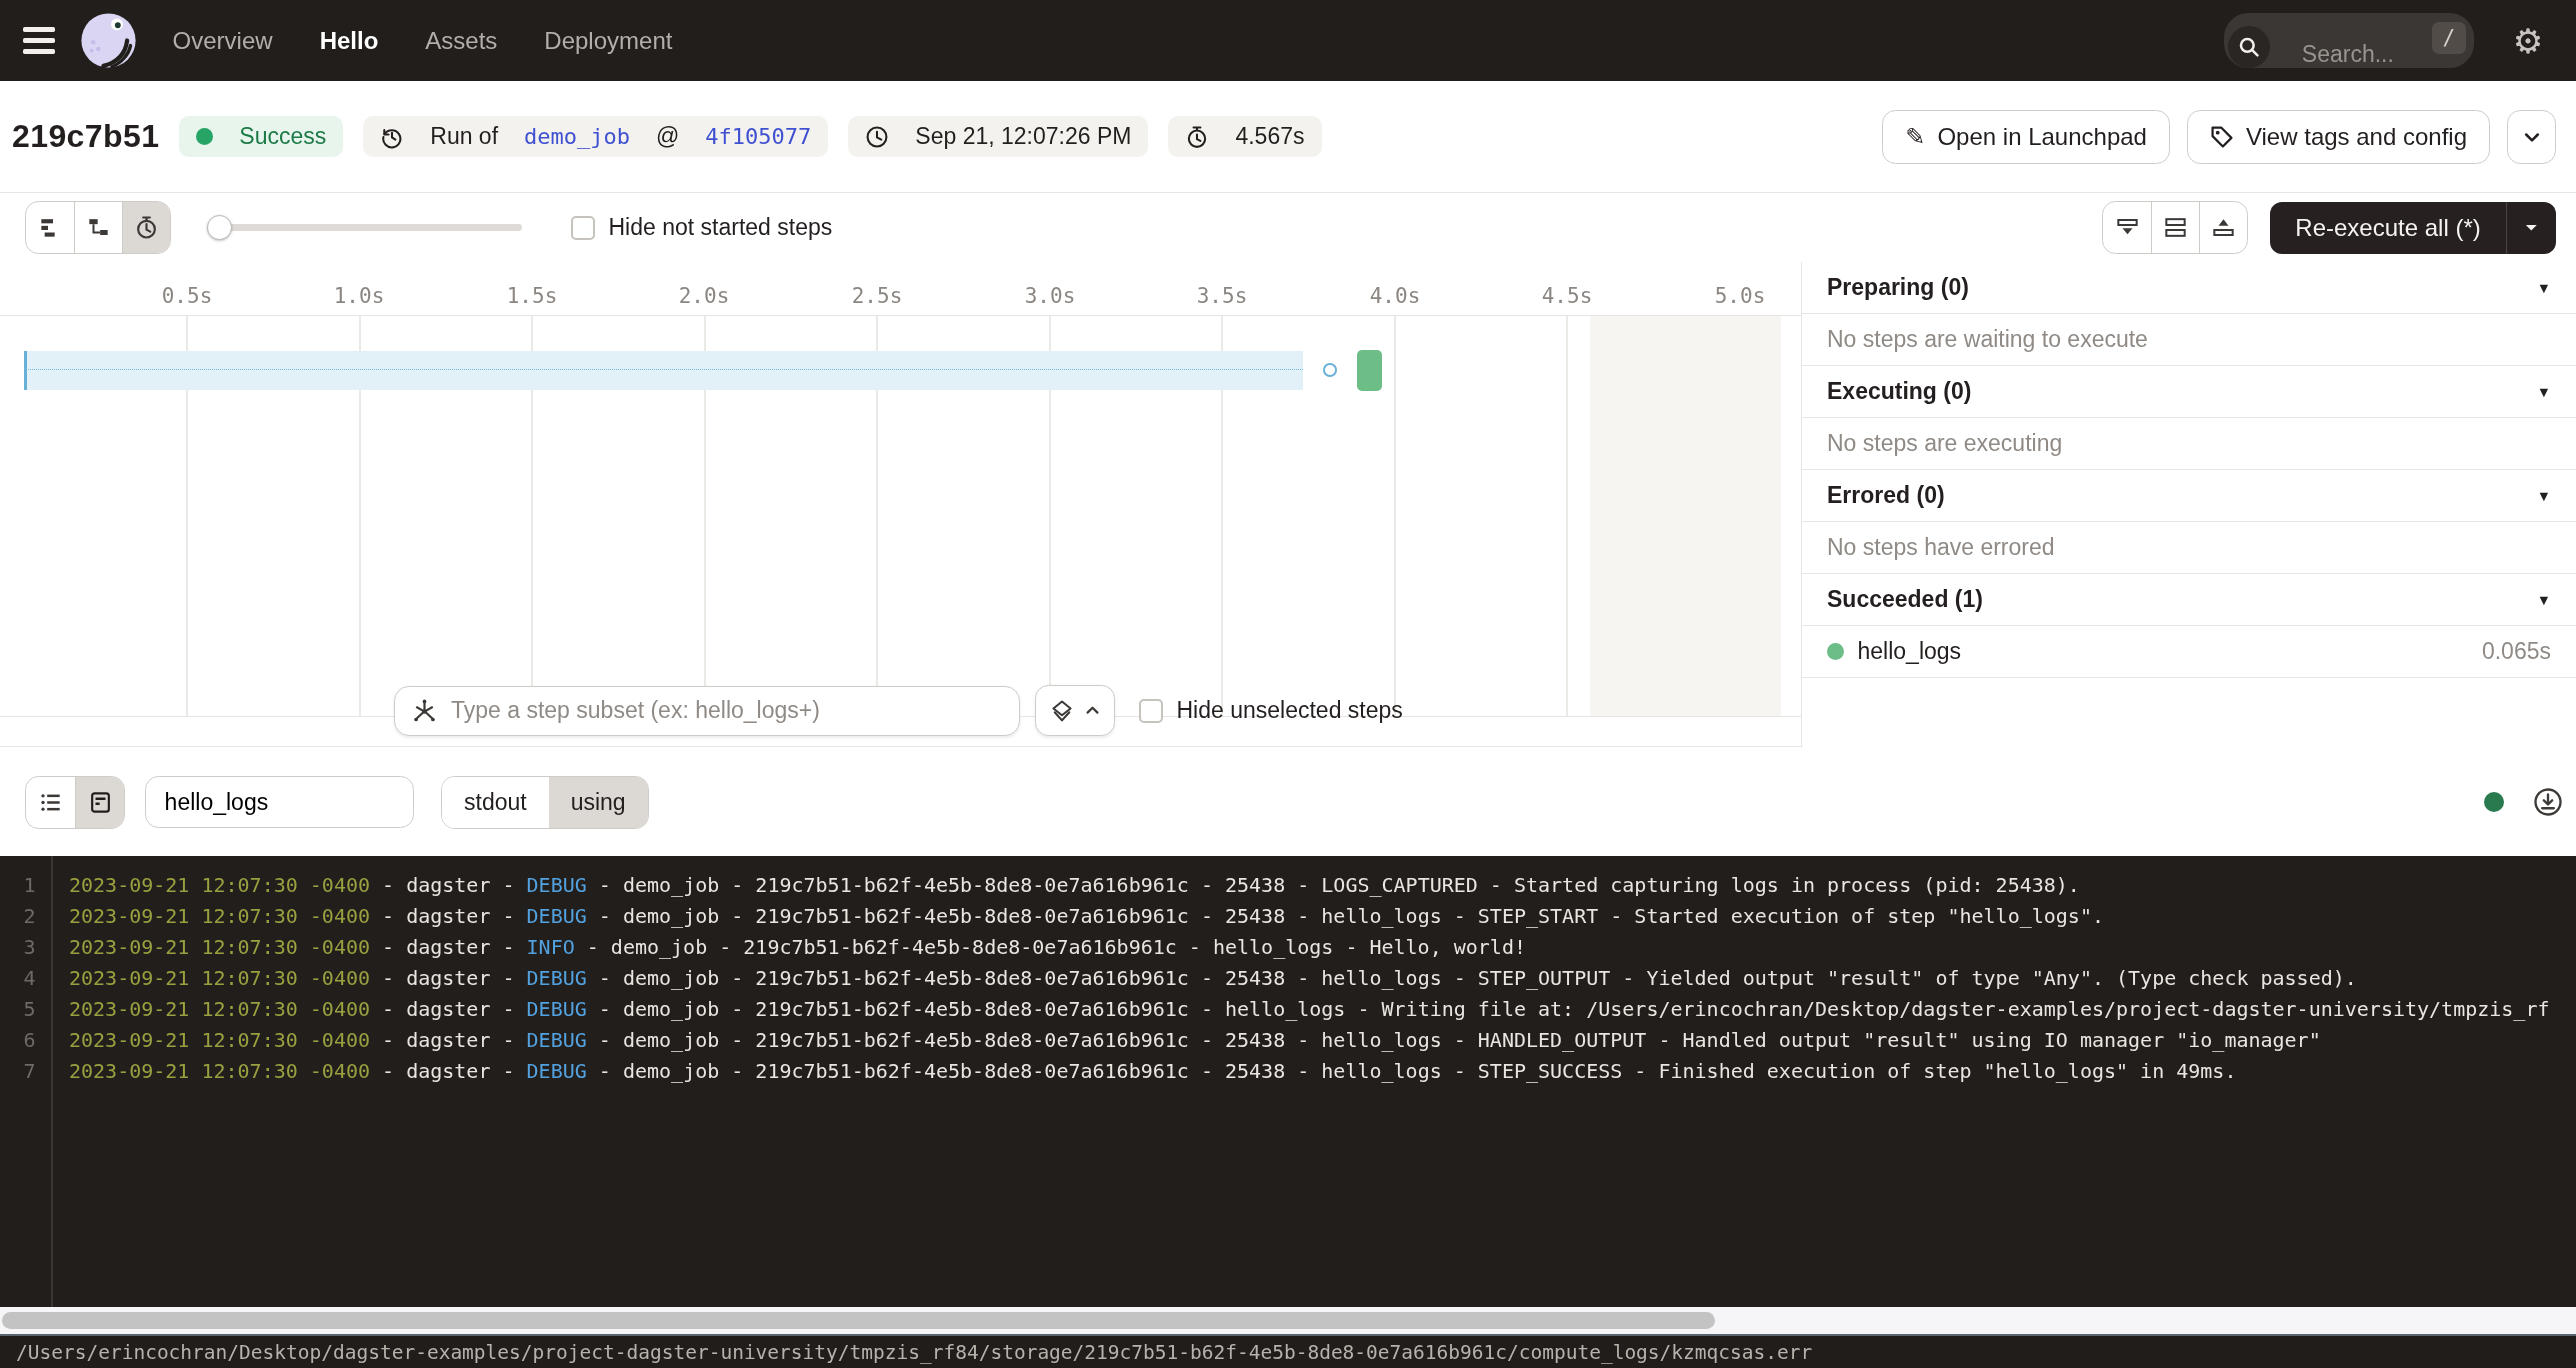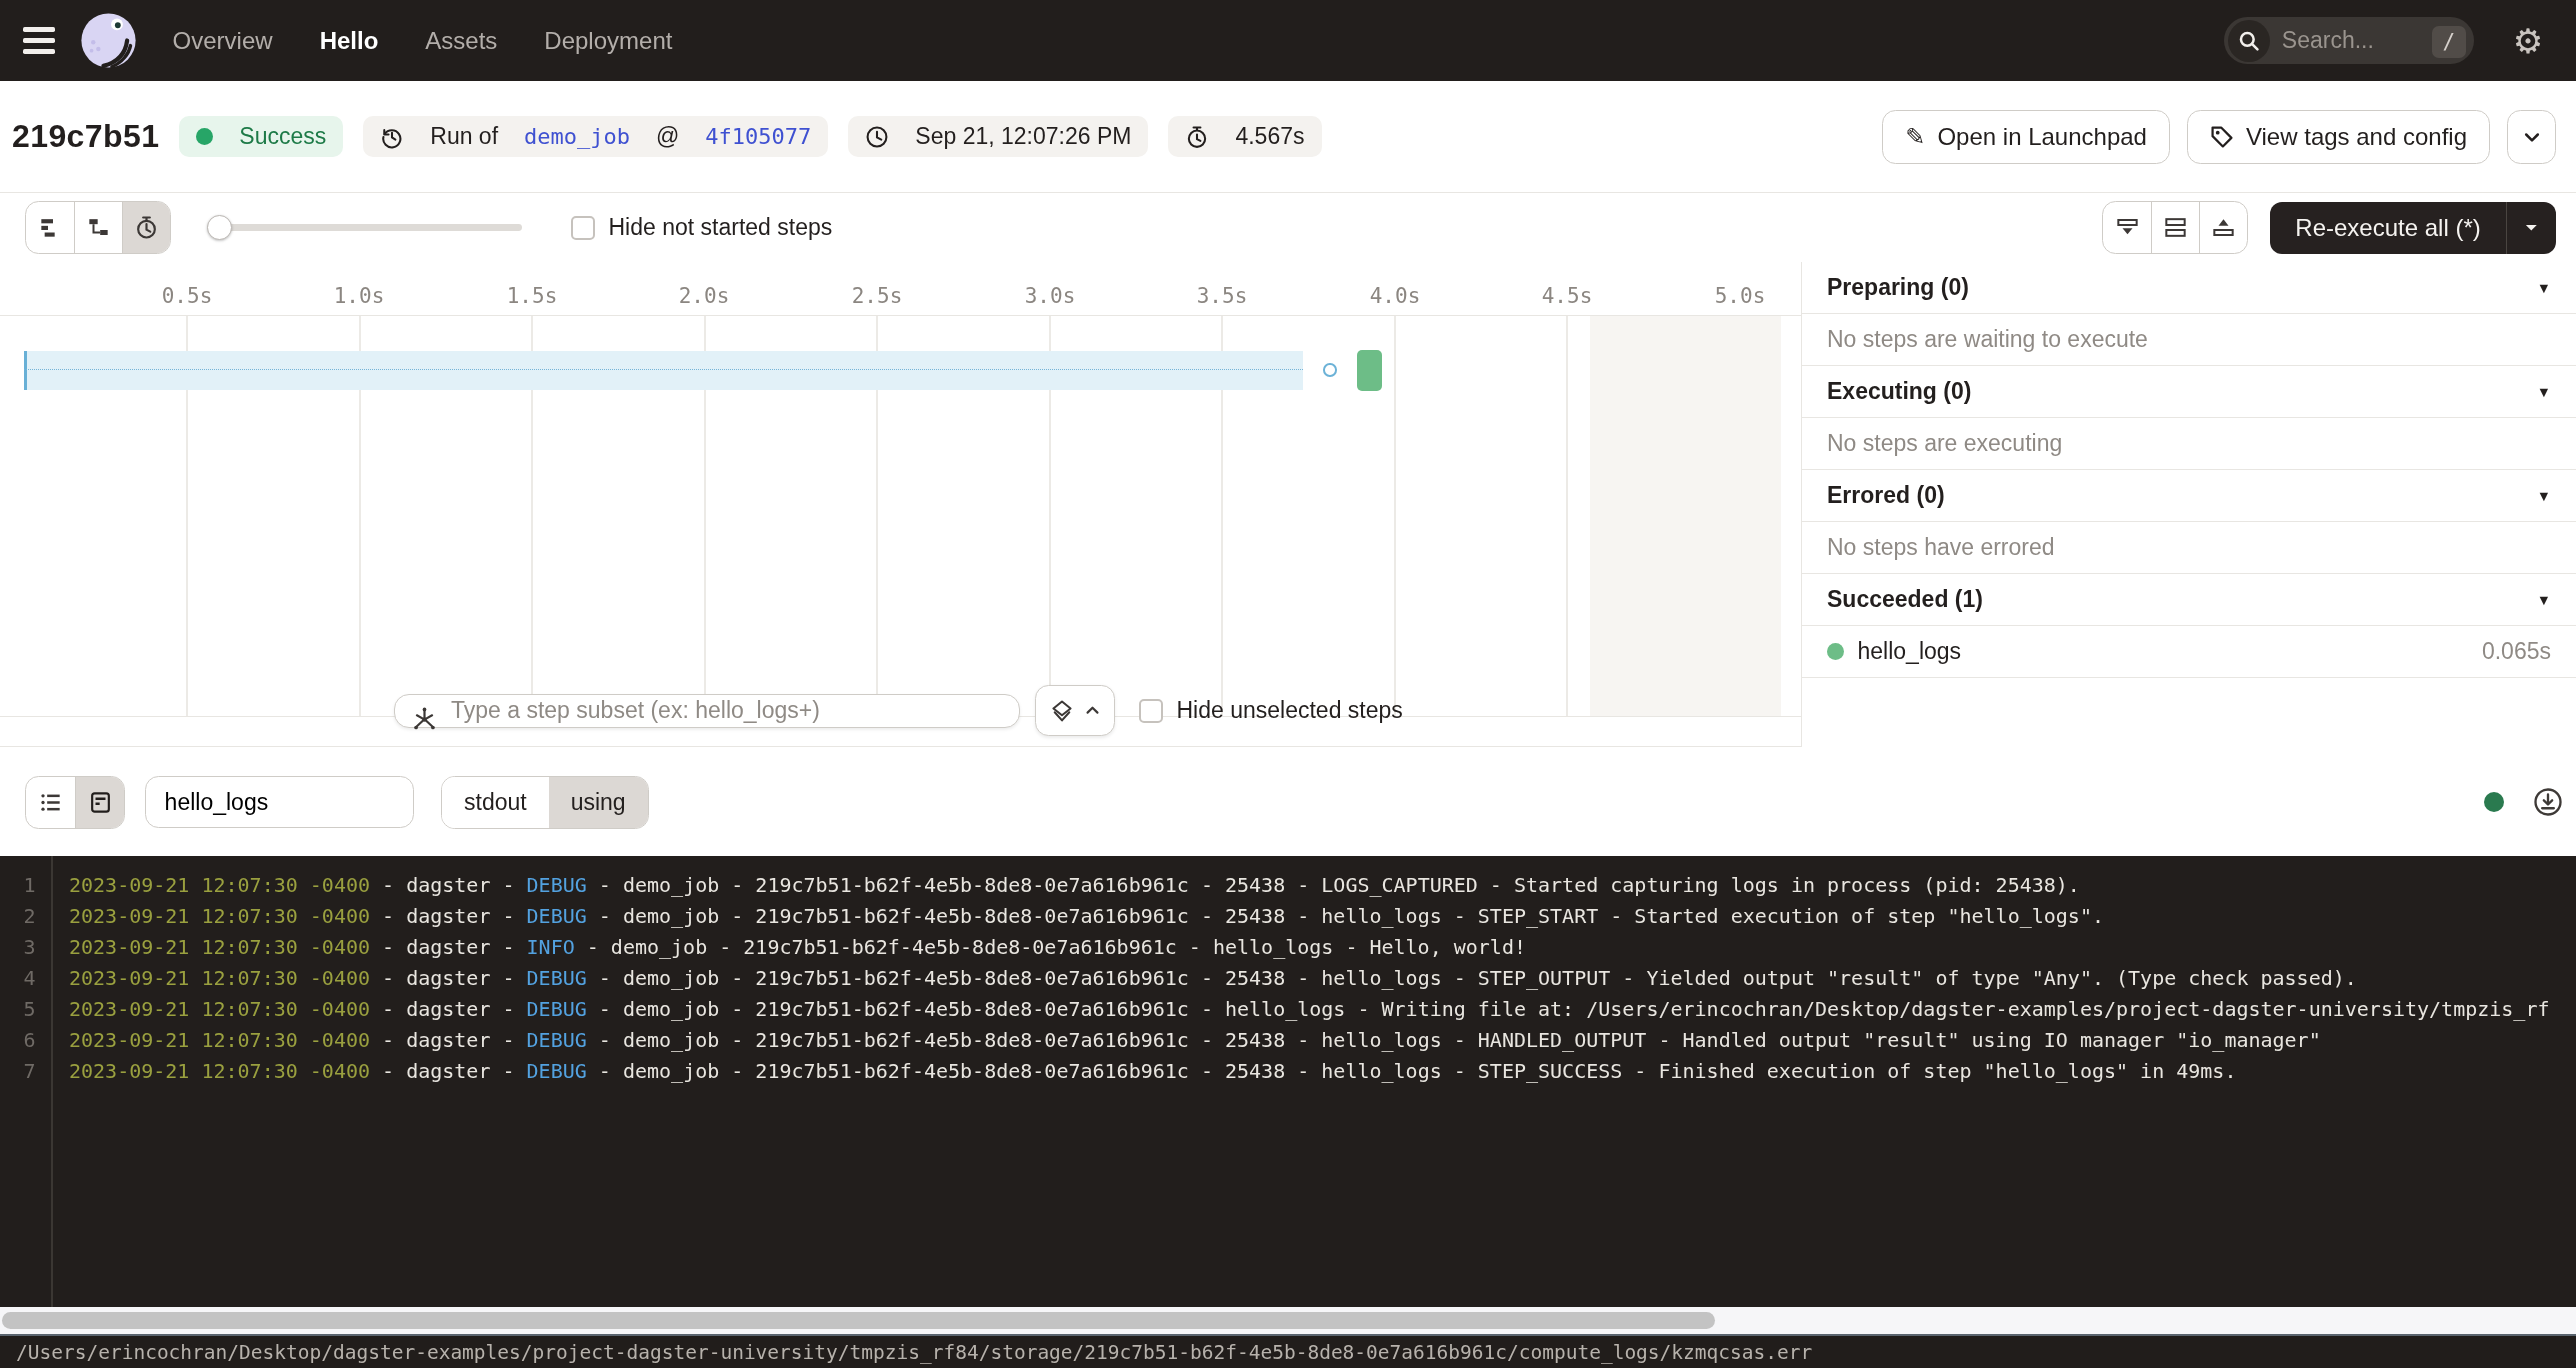--- a/index.html
+++ b/index.html
@@ -11,22 +11,22 @@
   .topnav { position:absolute; left:0; top:0; width:100%; height:81px;
             background:#221e1c; display:flex; align-items:center; }
   .hamburger { width:54px; height:81px; display:flex; flex-direction:column; justify-content:center;
                align-items:center; gap:6.8px; margin-left:12px; cursor:pointer; }
   .hamburger i { display:block; width:32px; height:4.2px; background:#f2efec; border-radius:1.7px; }
   .logo { width:61px; height:61px; margin:0 15px 0 12px; }
   .nav-links { display:flex; align-items:center; gap:47px; margin-left:18.6px; }
   .nav-link { font-size:24px; color:#b3aeaa; cursor:pointer; }
   .nav-link.active { color:#ffffff; font-weight:700; }
   .nav-right { margin-left:auto; display:flex; align-items:center; }
-  .searchbox { width:250px; height:47px; background:#3b3734; border-radius:24.5px;
-               display:flex; align-items:center; position:relative; }
+  .searchbox { width:250px; height:55px; background:#3b3734; border-radius:24.5px;
+               display:flex; align-items:flex-end; position:relative;gap:20px; }
   .search-circ { width:42px; height:42px; border-radius:50%; background:#2a2623; margin-left:3.4px;
                  display:flex; align-items:center; justify-content:center; }
   .search-ph { color:#9a948e; font-size:23px; margin-left:12px; }
   .slash-badge { position:absolute; right:8.5px; top:8.5px; width:34px; height:32px; background:#514c48;
                  border-radius:6.8px; color:#d6d1cc; font-size:21px; display:flex; align-items:center;
                  justify-content:center; font-family:"DejaVu Sans Mono", monospace; }
   .gear { width:59px; margin:0 18.6px 0 24px; text-align:center; font-size:34px; color:#c9c4bf; cursor:pointer; }
 
   
   .run-header { position:absolute; left:0; top:81px; width:100%; height:112px; background:#fff;
@@ -76,21 +76,21 @@
   .gridline { position:absolute; top:0; bottom:0; width:1.7px; background:#eceae6; }
   .future-shade { position:absolute; left:1590px; top:0; width:191px; height:100%; background:#f7f5f2; }
   .wait-band { position:absolute; left:24px; top:35px; width:1279px; height:39px; background:#e2f1f8; }
   .wait-band .start-tick { position:absolute; left:0; top:0; width:2.5px; height:100%; background:#68b0d6; }
   .wait-band .dotline { position:absolute; left:0; right:0; top:18px; border-top:1.7px dotted #74b4d8; }
   .marker-circle { position:absolute; left:1323px; top:47px; width:13.5px; height:13.5px; border-radius:50%;
                    border:2.5px solid #6cb2d7; background:#fff; }
   .step-bar { position:absolute; left:1357px; top:34px; width:25px; height:41px; border-radius:5px;
               background:#6dbd87; cursor:pointer; }
   .subset-row { position:absolute; left:394px; top:423px; height:51px; display:flex; align-items:center; }
-  .subset-input-wrap { position:relative; width:626px; height:34px; }
+  .subset-input-wrap { position:relative; width:626px; height:50px; }
   .subset-input { width:100%; height:100%; border:1.7px solid #cfccc7; border-radius:15px; font-size:23px;
                   padding:0 17px 0 56px; color:#231f1e; outline:none;
                   box-shadow:0 1.7px 3.4px rgba(0,0,0,.08); font-family:"Liberation Sans", sans-serif; }
   .subset-input::placeholder { color:#8f8a85; }
   .subset-icon { position:absolute; left:17px; top:12px; color:#3c3836; }
   .layers-btn { margin-left:15px; height:51px; border:1.7px solid #cfccc7; border-radius:13.5px; background:#fff;
                 display:flex; align-items:center; gap:10px; padding:0 13.5px; cursor:pointer;
                 box-shadow:0 1.7px 3.4px rgba(0,0,0,.08); color:#3c3836; }
   .subset-row .checkbox { margin-left:24px; }
 

